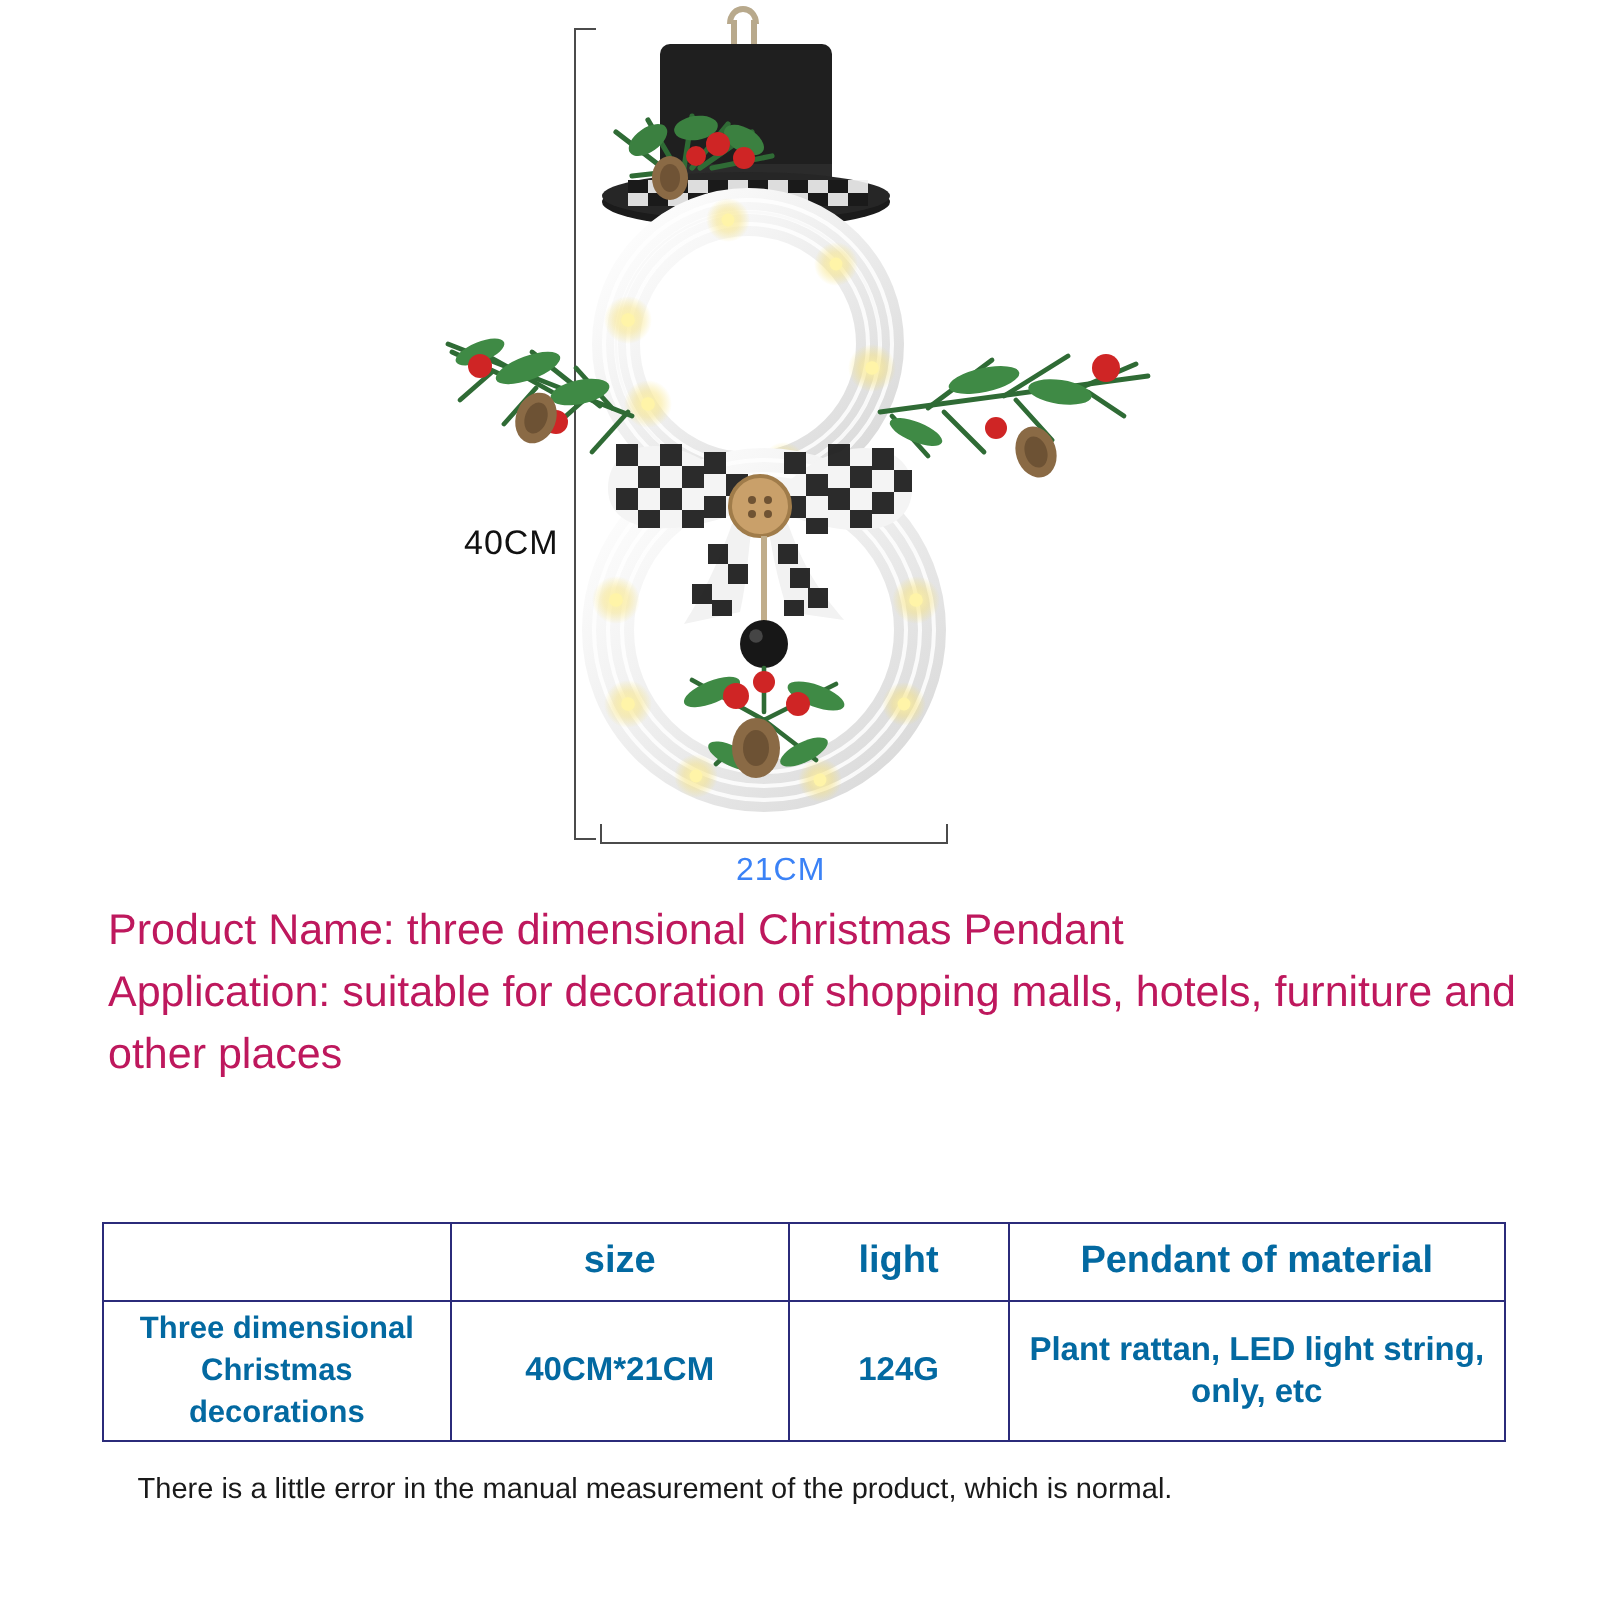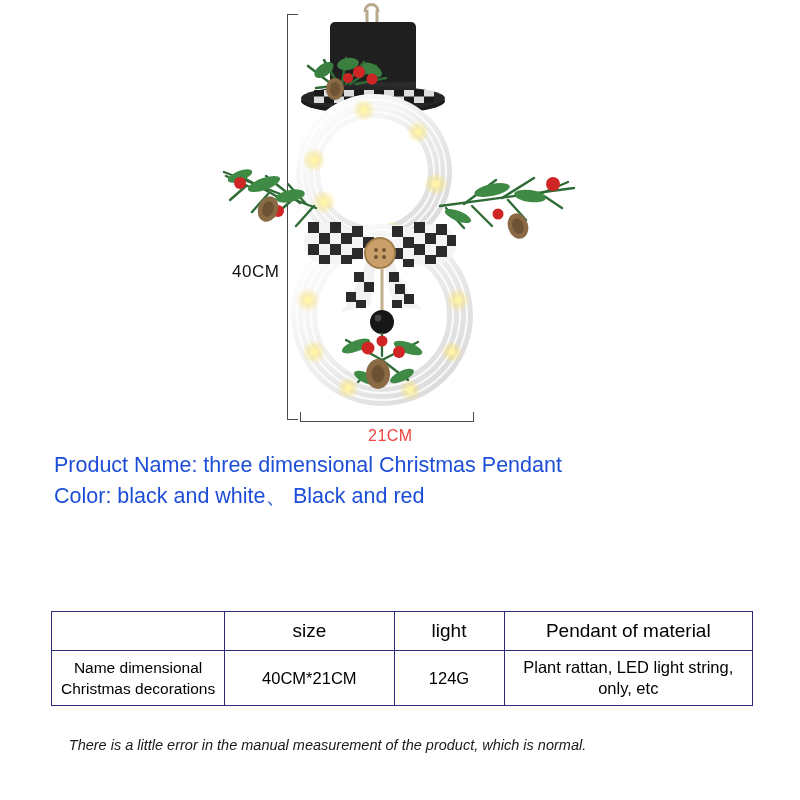--- a/index.html
+++ b/index.html
@@ -29,21 +29,21 @@
     top: 262px;
     font-size: 17px;
     color: #111;
     letter-spacing: 0.5px;
   }
   .dim-h-label {
     position: absolute;
     left: 368px;
     top: 427px;
     font-size: 16px;
-    color: #ef4444;
+    color: #3b82f6;
     letter-spacing: 0.5px;
   }
 
   
   .caliper-v {
     position: absolute;
     left: 287px;
     top: 14px;
     width: 10px;
     height: 404px;
@@ -70,39 +70,39 @@
   }
 
   
   .description {
     position: absolute;
     left: 54px;
     top: 450px;
     width: 710px;
     font-size: 21.5px;
     line-height: 31px;
-    color: #1d4ed8;
+    color: #be185d;
   }
   .description div { white-space: normal; }
 
   
   .spec-table {
     position: absolute;
     left: 51px;
     top: 611px;
     width: 702px;
     border-collapse: collapse;
     background: #fff;
   }
   .spec-table td, .spec-table th {
     border: 1px solid #2b2b7a;
     text-align: center;
     vertical-align: middle;
-    font-weight: normal;
-    color: #000000;
+    font-weight: bold;
+    color: #0369a1;
   }
   .spec-table thead th {
     font-size: 19px;
     height: 34px;
     padding: 2px 4px;
   }
   .spec-table tbody td {
     font-size: 16.5px;
     height: 48px;
     padding: 3px 6px;
@@ -117,21 +117,20 @@
   
   .footnote {
     position: absolute;
     left: 0;
     top: 735px;
     width: 655px;
     text-align: center;
     font-size: 14.5px;
     line-height: 21px;
     color: #1a1a1a;
-    font-style: italic;
   }
 </style>
 </head>
 <body>
 
 <div class="product-area">
 
   <div class="caliper-v"></div>
   <div class="caliper-h"></div>
 
@@ -369,35 +368,35 @@
         <circle cx="203" cy="352" r="6"></circle>
         <circle cx="186" cy="341" r="5.5"></circle>
     </g>
     <ellipse cx="182" cy="374" rx="12" ry="15" fill="#8a6a45"></ellipse>
     <ellipse cx="182" cy="374" rx="6.5" ry="9" fill="#6d5234"></ellipse>
   </svg>
 </div>
 
 <div class="description">
   <div>Product Name: three dimensional Christmas Pendant</div>
-  <div>Color: black and white、 Black and red</div>
+  <div>Application: suitable for decoration of shopping malls, hotels, furniture and other places</div>
 </div>
 
 <table class="spec-table">
   <thead>
     <tr>
       <th class="col-name name-head"></th>
       <th class="col-size">size</th>
       <th class="col-weight">light</th>
       <th class="col-texture">Pendant of material</th>
     </tr>
   </thead>
   <tbody>
     <tr>
-      <td class="col-name">Name dimensional Christmas decorations</td>
+      <td class="col-name">Three dimensional Christmas decorations</td>
       <td class="col-size">40CM*21CM</td>
       <td class="col-weight">124G</td>
       <td class="col-texture">Plant rattan, LED light string, only, etc</td>
     </tr>
   </tbody>
 </table>
 
 <div class="footnote">
   <div>There is a little error in the manual measurement of the product, which is normal.</div>
 </div>

